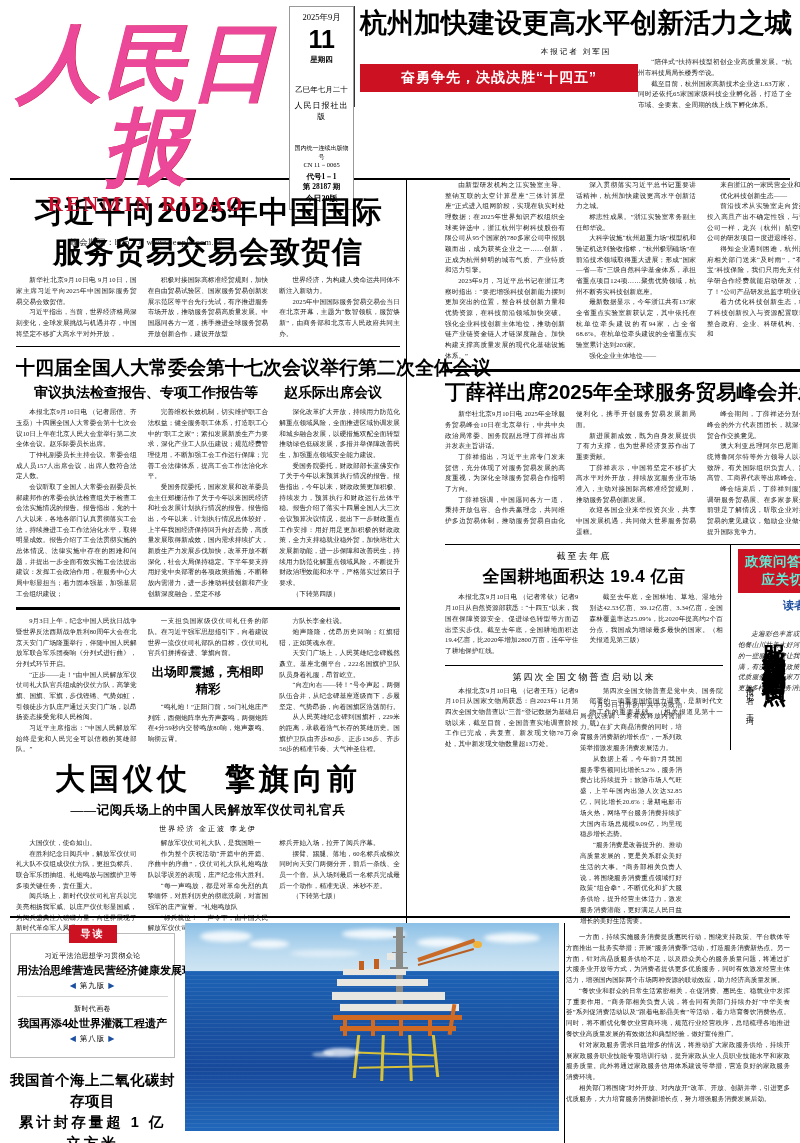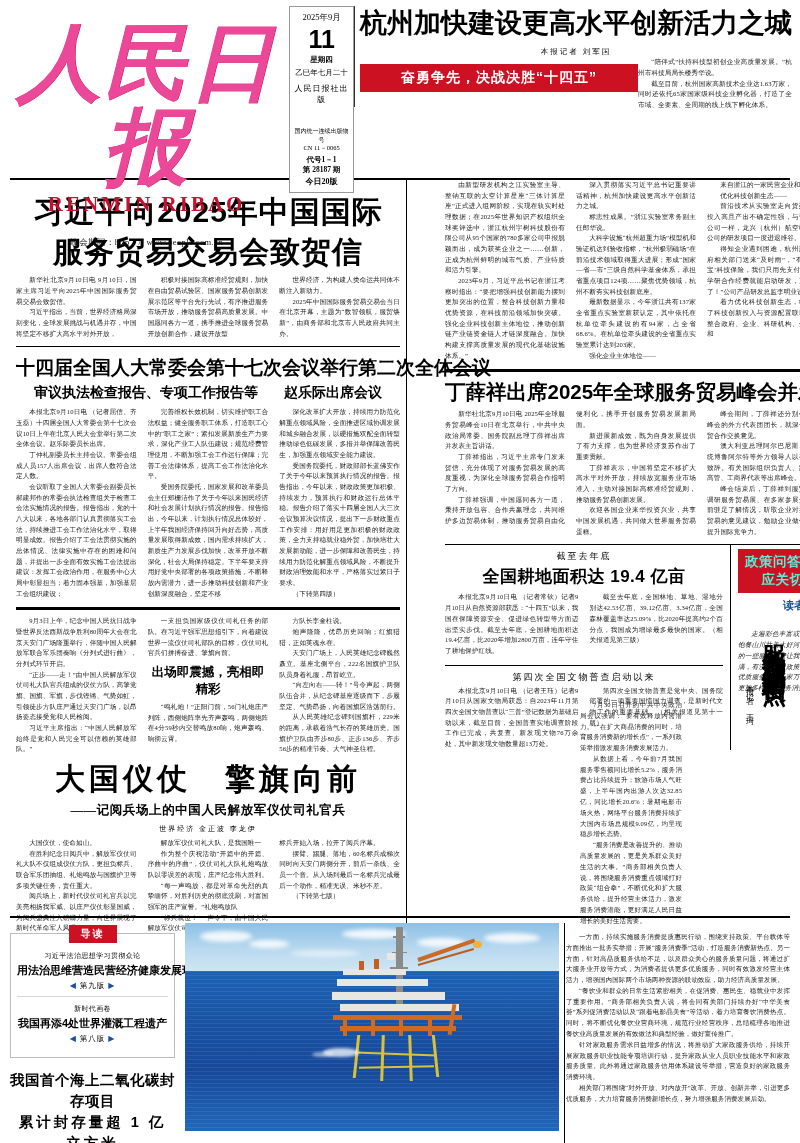--- a/index.html
+++ b/index.html
@@ -40,21 +40,21 @@
     letter-spacing:0.4px;
   }
   .datebox{
     width:74px;margin-left:6px;margin-top:2px;
     border:1px solid #999;box-sizing:border-box;
     text-align:center;padding:5px 2px 5px 2px;
     background:#fff;
   }
   .datebox .d1{font-size:8.5px;margin-bottom:3px;}
   .datebox .d-big{font-size:25px;font-weight:bold;line-height:1;margin:1px 0 3px;font-family:"Liberation Sans",sans-serif;}
-  .datebox .d2{font-size:7.5px;font-weight:bold;margin-bottom:3px;}
+  .datebox .d2{font-size:7.5px;font-weight:bold;margin-bottom:20px;}
   .datebox .d3{font-size:7.5px;margin-bottom:5px;}
   .datebox .d4{font-size:8px;margin-bottom:22px;letter-spacing:1px;}
   .datebox .d5{font-size:6px;line-height:1.45;}
   .datebox .d6{font-size:6.5px;}
   .datebox .d7{font-size:7.5px;font-weight:bold;margin-top:2px;}
   .datebox .d8{font-size:7.5px;font-weight:bold;}
   .datebox .d9{font-size:8px;font-weight:bold;margin-top:1px;}
 
   .mast-right{flex:1;padding-left:6px;position:relative;}
   .vrule{

